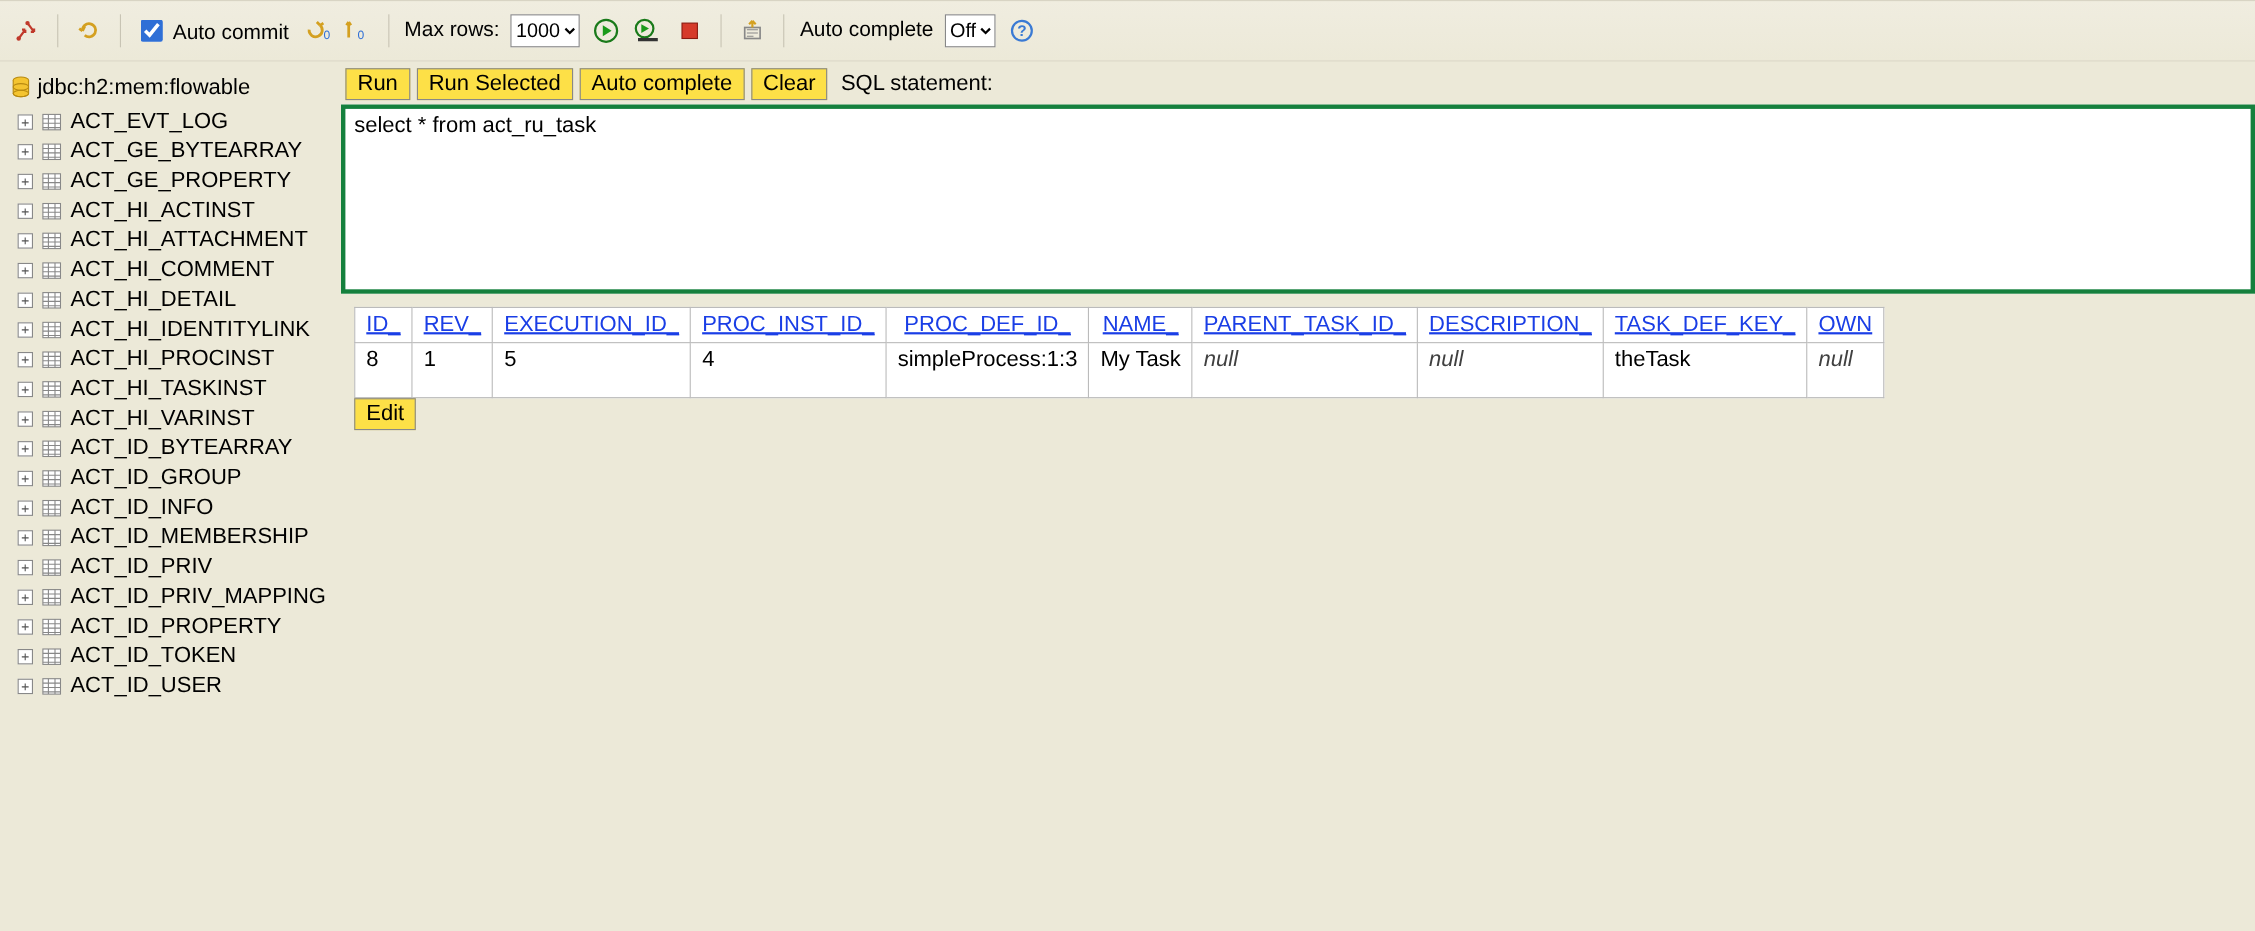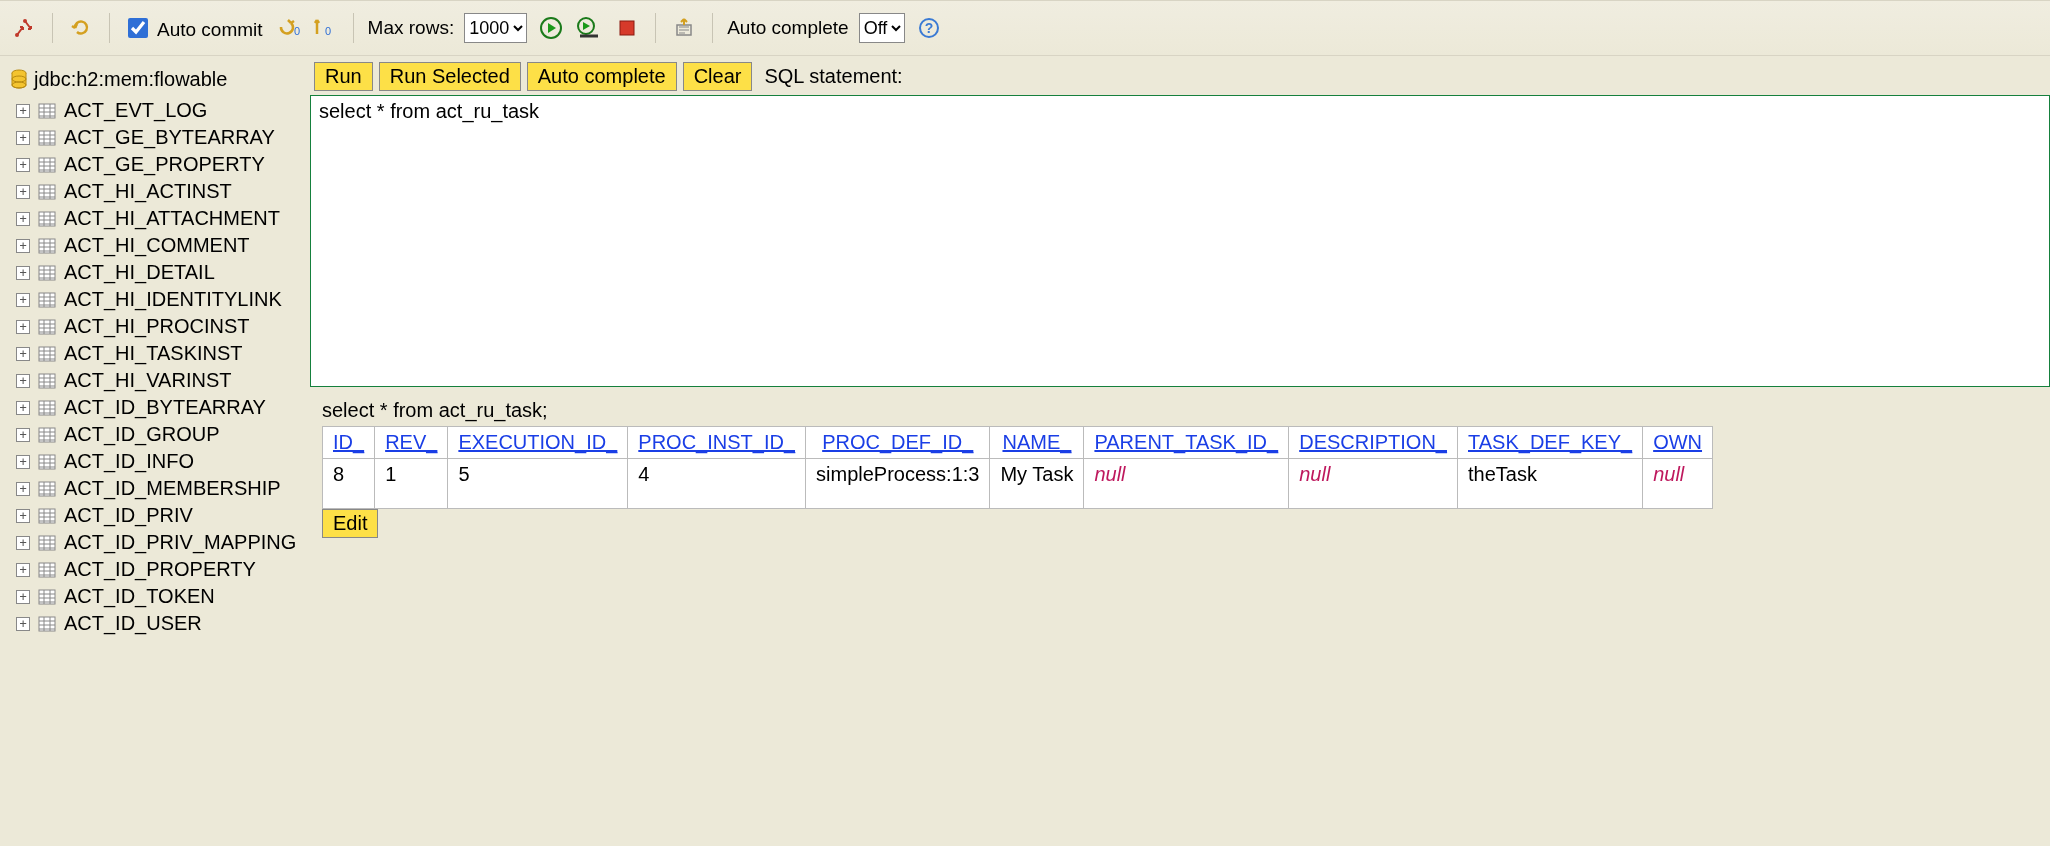--- a/index.html
+++ b/index.html
@@ -108,23 +108,23 @@
     background:#fde047;
     border:1px solid #888;
     cursor:pointer;
   }
   .stmt-label {
     font-size:20px;
     margin-left:6px;
   }
   .editor {
     background:#fff;
-    border:1px solid #15803d;
+    border:4px solid #15803d;
     margin:0 0 0 0;
-    height:292px;
+    height:172px;
     padding:4px 8px;
     font-size:20px;
     font-family:Arial, Helvetica,sans-serif;
     white-space:pre;
     overflow:auto;
   }
   .results {
     padding:12px 8px 8px 12px;
     flex:1;
     overflow:auto;
@@ -149,21 +149,21 @@
     background:#fff;
   }
   table.result td {
     border:1px solid #bbb;
     padding:4px 10px;
     font-size:20px;
     height:50px;
     vertical-align:top;
     background:#fff;
   }
-  td.null { font-style:italic; color:#be185d; }
+  td.null { font-style:italic; color:#404040; }
   .row-info {
     font-size:20px;
     margin:6px 0 18px 0;
   }
 </style>
 </head>
 <body>
 
 <div class="toolbar">
   <span class="icon-btn">
@@ -502,21 +502,20 @@
     <div class="stmt-row">
       <button class="btn">Run</button>
       <button class="btn">Run Selected</button>
       <button class="btn">Auto complete</button>
       <button class="btn">Clear</button>
       <span class="stmt-label">SQL statement:</span>
     </div>
     <div class="editor">select * from act_ru_task</div>
 
     <div class="results">
-      <div class="executed-sql">select * from act_ru_task;</div>
       <table class="result">
         <thead>
             <tr id="result-head">
               <th>ID_</th>
               <th>REV_</th>
               <th>EXECUTION_ID_</th>
               <th>PROC_INST_ID_</th>
               <th>PROC_DEF_ID_</th>
               <th>NAME_</th>
               <th>PARENT_TASK_ID_</th>

